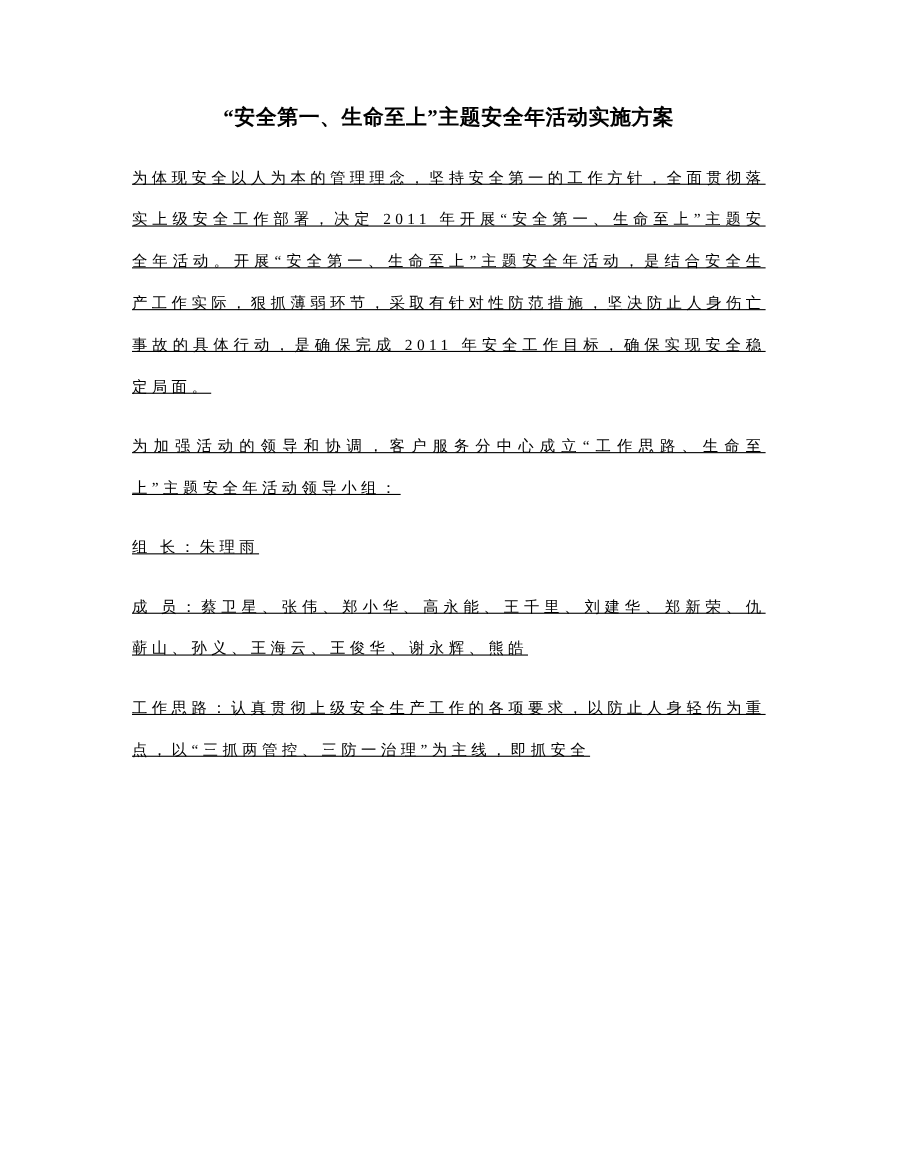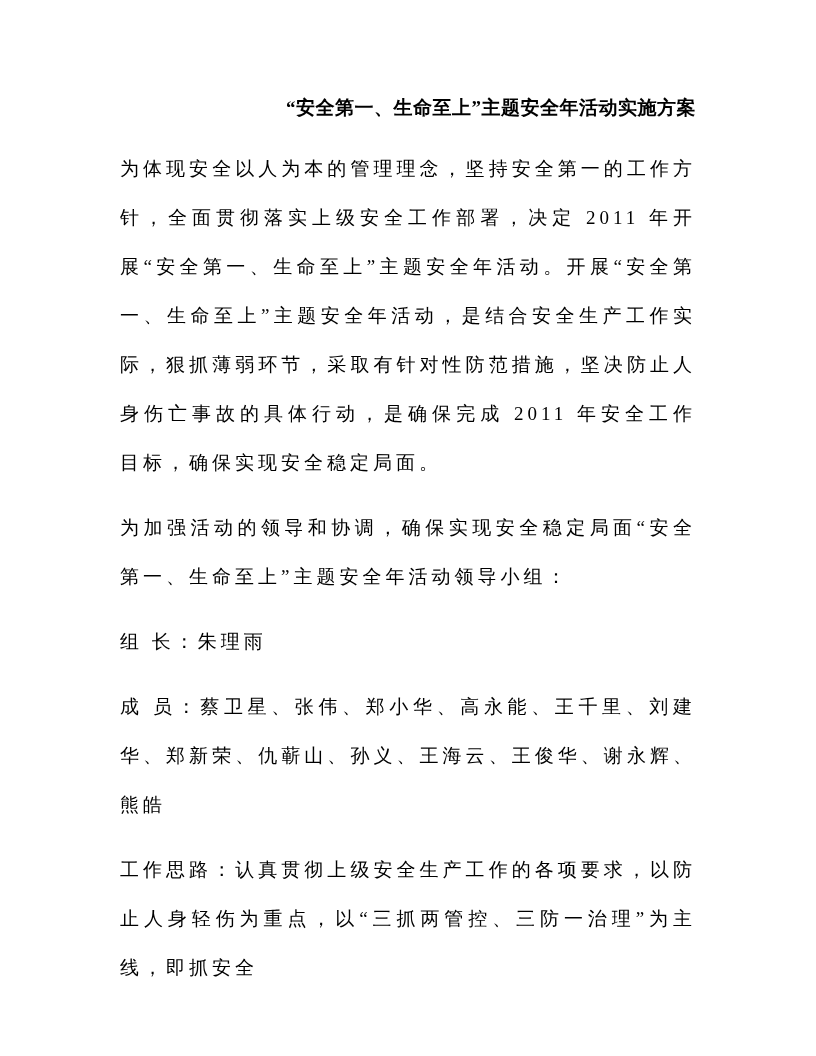--- a/index.html
+++ b/index.html
@@ -17,46 +17,47 @@
     background: #ffffff;
     color: #000000;
     font-family: "Liberation Serif", "DejaVu Serif", serif;
     overflow: hidden;
   }
   .doc-title {
     font-size: 19px;
     font-weight: bold;
     line-height: 44px;
     margin: 0 0 14px 0;
-    text-align: right;
+    text-align: center;
     letter-spacing: 0.5px;
     word-break: break-all;
   }
   .para {
-    font-size: 19px;
-    line-height: 49px;
+    font-size: 14px;
+    line-height: 38px;
     letter-spacing: 4px;
     margin: 0 0 16px 0;
     text-align: justify;
     word-break: break-all;
+    text-decoration: underline;
   }
   .para:last-child {
     margin-bottom: 0;
   }
 </style>
 </head>
 <body>
 
 <div class="page">
   <h1 class="doc-title">“安全第一、生命至上”主题安全年活动实施方案</h1>
 
   <p class="para">为体现安全以人为本的管理理念，坚持安全第一的工作方针，全面贯彻落实上级安全工作部署，决定 2011 年开展“安全第一、生命至上”主题安全年活动。开展“安全第一、生命至上”主题安全年活动，是结合安全生产工作实际，狠抓薄弱环节，采取有针对性防范措施，坚决防止人身伤亡事故的具体行动，是确保完成 2011 年安全工作目标，确保实现安全稳定局面。</p>
 
 
-  <p class="para">为加强活动的领导和协调，确保实现安全稳定局面“安全第一、生命至上”主题安全年活动领导小组：</p>
+  <p class="para">为加强活动的领导和协调，客户服务分中心成立“工作思路、生命至上”主题安全年活动领导小组：</p>
 
   <p class="para">组 长：朱理雨</p>
 
 
   <p class="para">成 员：蔡卫星、张伟、郑小华、高永能、王千里、刘建华、郑新荣、仇蕲山、孙义、王海云、王俊华、谢永辉、熊皓</p>
 
 
 
   <p class="para">工作思路：认真贯彻上级安全生产工作的各项要求，以防止人身轻伤为重点，以“三抓两管控、三防一治理”为主线，即抓安全</p>
 </div>

